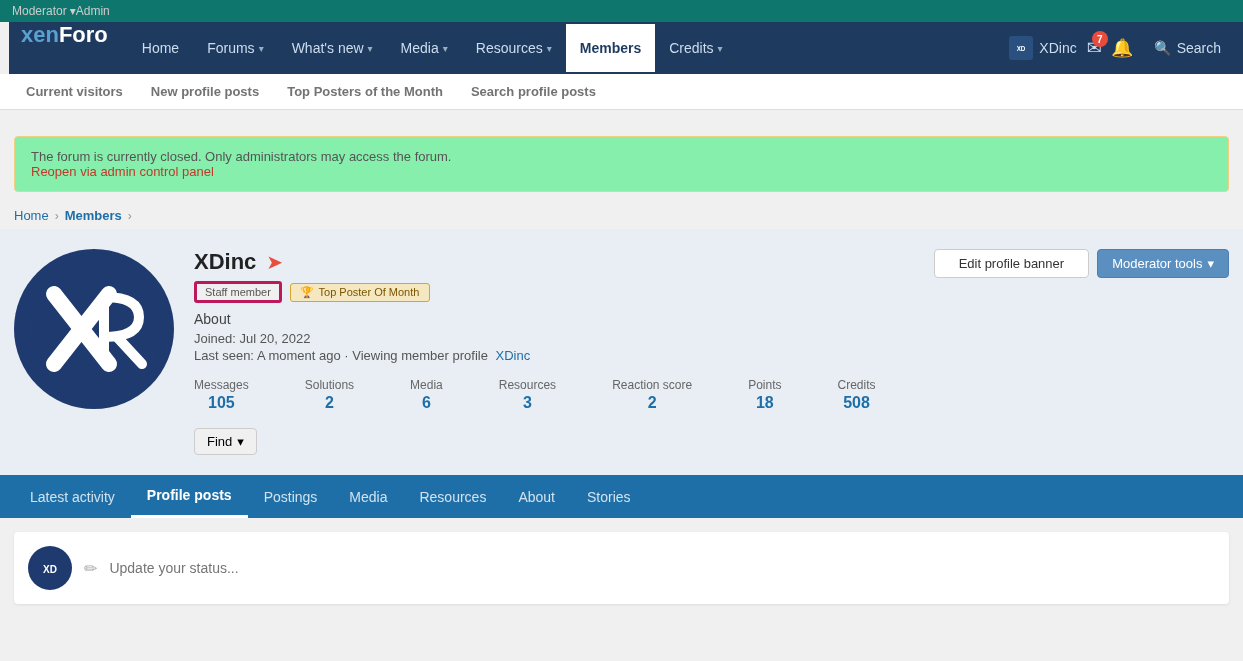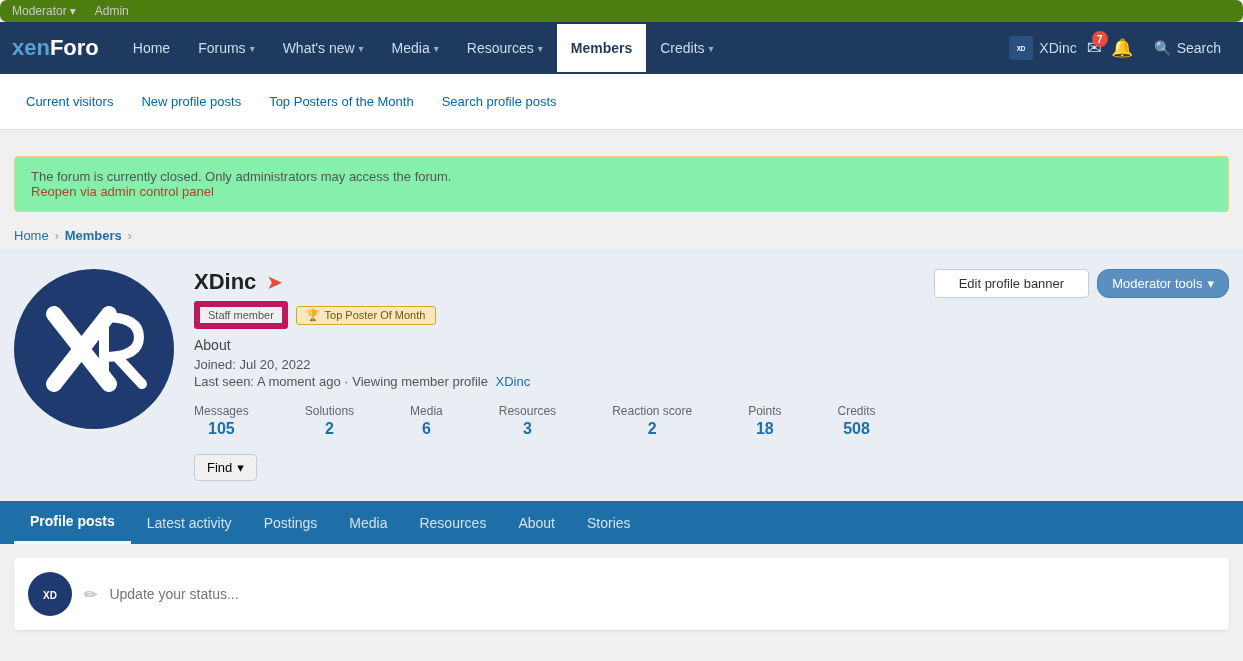--- a/index.html
+++ b/index.html
@@ -1,43 +1,42 @@
 <!DOCTYPE html>
 <html><head>
   <meta charset="utf-8">
   <style>
     * { margin: 0; padding: 0; box-sizing: border-box; }
     body { font-family: Arial, sans-serif; font-size: 14px; background: #f0f0f0; color: #333; }
 
     
     .admin-bar {
-      background: #4d7c0f;
+      background: #0f766e;
       color: #ccc;
       font-size: 12px;
       padding: 4px 12px;
       display: flex;
       align-items: center;
-      gap: 19px;
-      border-radius: 7px;
+      gap: 0;
     }
     .admin-bar-item {
       cursor: pointer;
       display: flex;
       align-items: center;
       gap: 3px;
       color: #ccc;
     }
 
     
     .main-nav {
       background: #1e3a5f;
       padding: 0 12px;
       display: flex;
-      align-items: center;
       min-height: 52px;
+      margin-left: 9px;
     }
     .logo {
       color: #fff;
       font-size: 22px;
       font-weight: bold;
       margin-right: 20px;
       white-space: nowrap;
     }
     .logo span { color: #5aa0d0; }
     .nav-links {
@@ -105,26 +104,27 @@
 
     
     .sub-nav {
       background: #fff;
       border-bottom: 1px solid #ddd;
       padding: 0 12px;
       display: flex;
       align-items: center;
     }
     .sub-nav-item {
-      color: #0369a1;
-      padding: 20px 14px;
+      color: #737373;
+      padding: 10px 14px;
       cursor: pointer;
       font-size: 13px;
       text-decoration: none;
       white-space: nowrap;
+      font-weight: bold;
     }
 
     
     .alert-banner {
       background: #86efac;
       border: 1px solid #f0d080;
       margin: 26px 14px 10px;
       padding: 12px 16px;
       border-radius: 4px;
       font-size: 13px;
@@ -186,21 +186,21 @@
       font-size: 20px;
     }
     .profile-badges {
       display: flex;
       gap: 8px;
       margin-bottom: 8px;
       align-items: center;
     }
     .badge-staff {
       background: #f0f0f0;
-      border: 6px solid #be185d;
+      border: 3px solid #be185d;
       color: #555;
       font-size: 11px;
       padding: 2px 8px;
       border-radius: 3px;
     }
     .badge-top-poster {
       background: #f5e8c0;
       border: 1px solid #d4a830;
       color: #7a5500;
       font-size: 11px;
@@ -249,21 +249,21 @@
       border-radius: 4px;
       cursor: pointer;
       font-size: 13px;
       white-space: nowrap;
     }
     .btn-mod {
       background: #5a8fc0;
       border: 1px solid #4a7fb0;
       color: #fff;
       padding: 6px 14px;
-      border-radius: 12px;
+      border-radius: 4px;
       cursor: pointer;
       font-size: 13px;
       display: flex;
       align-items: center;
       gap: 5px;
       white-space: nowrap;
     }
 
     
     .profile-tabs {
@@ -486,25 +486,25 @@
   <div class="profile-actions">
     <button class="btn-outline">Edit profile banner</button>
     <button class="btn-mod">
       <span>Moderator tools</span>
       <span>▾</span>
     </button>
   </div>
 </div>
 
 <div class="profile-tabs">
+  <a class="tab-item">
+    <span>Latest activity</span>
+  </a>
   <a class="tab-item active">
     <span>Profile posts</span>
-  </a>
-  <a class="tab-item">
-    <span>Latest activity</span>
   </a>
   <a class="tab-item">
     <span>Postings</span>
   </a>
   <a class="tab-item">
     <span>Media</span>
   </a>
   <a class="tab-item">
     <span>Resources</span>
   </a>

